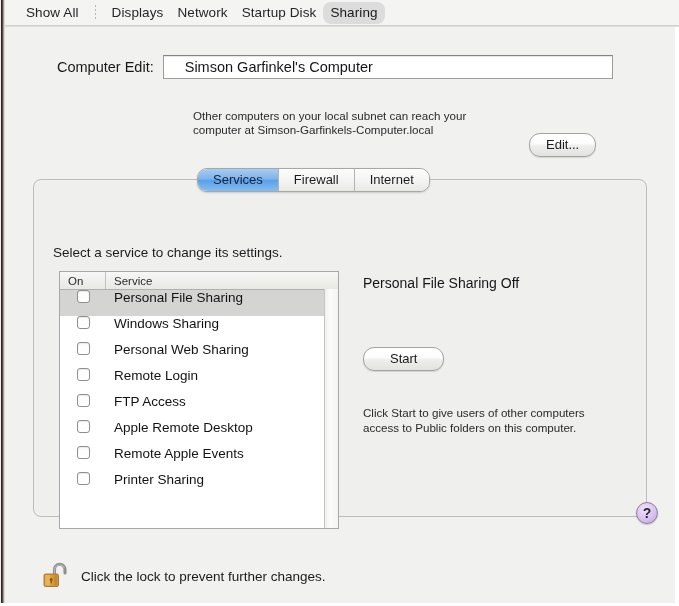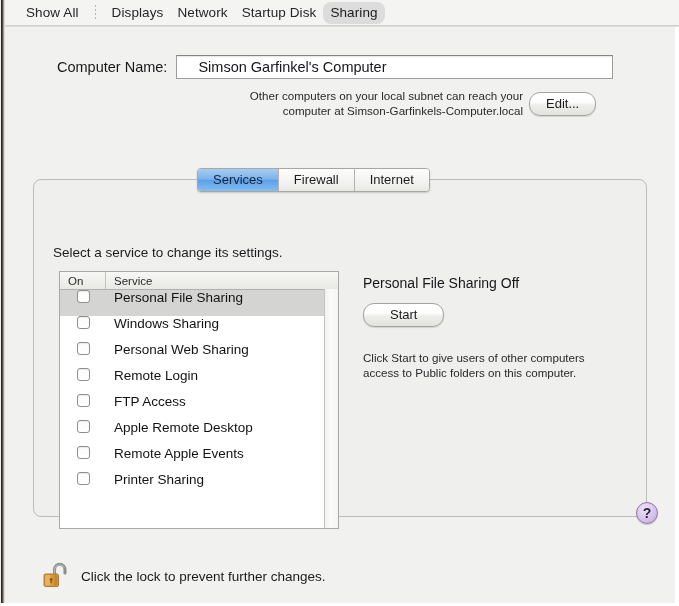--- a/index.html
+++ b/index.html
@@ -115,58 +115,58 @@
     white-space: nowrap;
   }
 
   
   #subnet-row {
     position: absolute;
     left: 188px; top: 62px;
     width: 430px;
     display: flex;
     align-items: center;
-    text-align: right;
   }
   #subnet-text {
     font-size: 11.6px;
     line-height: 14.5px;
     color: #2a2a2c;
     width: 330px;
     white-space: pre-line;
   }
   .pill-btn {
     font-size: 13px;
     color: #1b1b1d;
     background: linear-gradient(to bottom, #ffffff 0%, #fdfdfd 42%, #eeeeec 54%, #e2e2df 100%);
     border: 1px solid #a3a3a0;
     border-radius: 11px;
     padding: 3px 16px 4px 16px;
     box-shadow: 0 1px 1px rgba(0,0,0,.12);
     white-space: nowrap;
+    margin-top: 44px;
   }
   #edit-btn { margin-left: 6px; }
 
   
   #groupbox {
     position: absolute;
     left: 28px; top: 152px;
     width: 614px; height: 338px;
     border: 1px solid #bcbcba;
     border-radius: 8px;
     background: #efefed;
     box-sizing: border-box;
   }
   #tabbar {
     position: absolute;
     left: 192px; top: 141px;
     height: 22px;
     display: flex;
     border: 1px solid #a7a7a4;
-    border-radius: 4px;
+    border-radius: 10px;
     overflow: hidden;
     background: #f7f7f5;
     box-shadow: 0 1px 2px rgba(0,0,0,.16);
   }
   .tab {
     font-size: 13px;
     color: #1c1c1e;
     padding: 2px 15px 3px 15px;
     display: flex;
     align-items: center;
@@ -255,21 +255,21 @@
 
   
   #detail { position: absolute; left: 358px; top: 248px; width: 270px; }
   #detail-title {
     font-size: 14px;
     color: #16161a;
     margin-bottom: 12px;
   }
   #start-btn { display: inline-block; padding: 3px 26px 4px 26px; }
   #detail-desc {
-    margin-top: 24px;
+    margin-top: 35px;
     font-size: 11.6px;
     line-height: 14.5px;
     color: #2a2a2c;
     width: 265px;
     white-space: pre-line;
   }
 
   
   #help-btn {
     position: absolute;
@@ -320,21 +320,21 @@
     <div class="tb-item">Displays</div>
     <div class="tb-item">Network</div>
     <div class="tb-item">Startup Disk</div>
     <div class="tb-item selected">Sharing</div>
   </div>
   <div id="toolbar-sep"></div>
 
   <div id="pane">
 
     <div id="name-row">
-      <div id="name-label">Computer Name:</div>
+      <div id="name-label">Computer Edit:</div>
       <div id="name-field">
         <span id="name-value">Simson Garfinkel's Computer</span>
       </div>
     </div>
 
     <div id="subnet-row">
       <div id="subnet-text">Other computers on your local subnet can reach your
 computer at Simson-Garfinkels-Computer.local</div>
       <div class="pill-btn" id="edit-btn">Edit...</div>
     </div>

